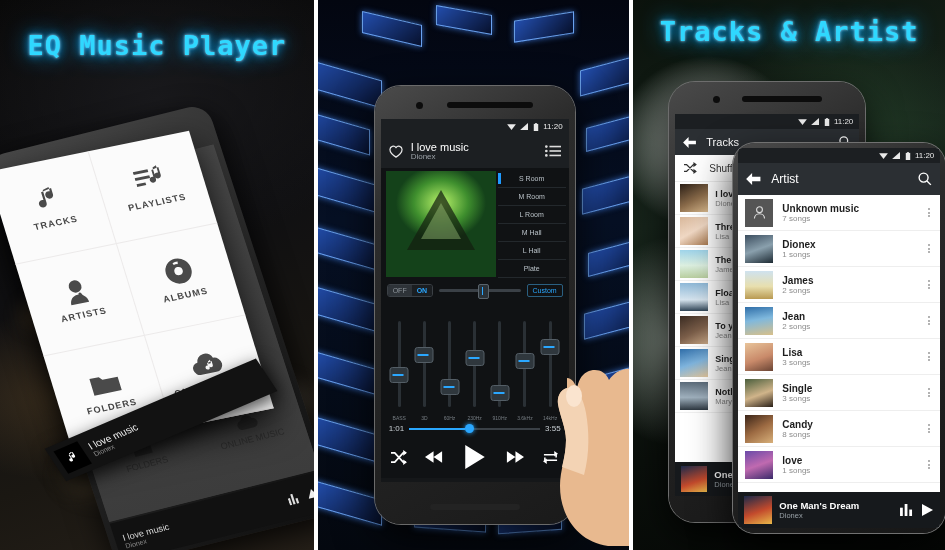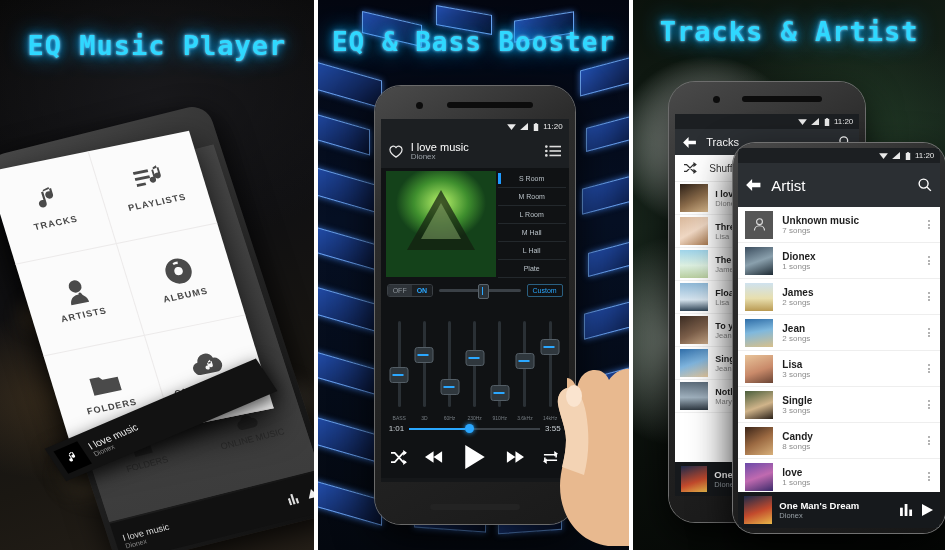--- a/index.html
+++ b/index.html
@@ -490,23 +490,20 @@
       </div>
       <div class="homebar"></div>
     </div>
 
     <svg class="hand" viewBox="0 0 120 250">
       <path d="M52 88c-7 2-10 9-9 16 2 12 8 24 8 36 0 18-6 30-6 46 0 30 18 56 48 60h27V70c-10-4-21 2-26 10-4-10-14-12-22-8-6 3-9 10-10 17-2-6-5-11-10-11z" fill="#e8b98f"></path>
       <path d="M52 88c-7 2-10 9-9 16 2 12 8 24 8 36 0 10-2 18-4 27l22 8c6-22 5-45 2-62-2-12-8-27-19-25z" fill="#f3d3b4"></path>
       <ellipse cx="59" cy="96" rx="8" ry="11" fill="#fae4cf"></ellipse>
     </svg>
 
-    <div class="banner t2">
-      <span>EQ &amp; Bass Booster</span>
-    </div>
   </div>
 
   <div class="sep"></div>
 
   <div class="panel p3">
     <div class="bg3"></div>
 
     <div class="ph3a">
       <div class="notch" style="position:absolute;top:12px;left:0;right:0;height:10px;display:flex;align-items:center;justify-content:center;gap:22px;">
         <div class="dotcam"></div>
@@ -607,21 +604,21 @@
             </svg>
           <svg width="9" height="7" viewBox="0 0 10 8">
               <path d="M9 0v8H0z" fill="#e9e9e9"></path>
             </svg>
           <svg width="6" height="8" viewBox="0 0 6 9">
               <rect x="2" y="0" width="2" height="1" fill="#e9e9e9"></rect>
               <rect x="0.5" y="1" width="5" height="8" fill="#e9e9e9"></rect>
             </svg>
           <span>11:20</span>
         </div>
-        <div class="appbar" style="height:44px;font-size:15px">
+        <div class="appbar" style="height:32px;font-size:12px">
           <svg width="15" height="12" viewBox="0 0 16 13">
               <path d="M6.5 0L0 6.5 6.5 13V9h9V4h-9z" fill="#fff"></path>
             </svg>
           <span style="flex:1">Artist</span>
           <svg width="14" height="14" viewBox="0 0 15 15">
               <circle cx="6" cy="6" r="4.8" fill="none" stroke="#fff" stroke-width="1.5"></circle>
               <path d="M9.6 9.6l4.2 4.2" stroke="#fff" stroke-width="1.5"></path>
             </svg>
         </div>
 

